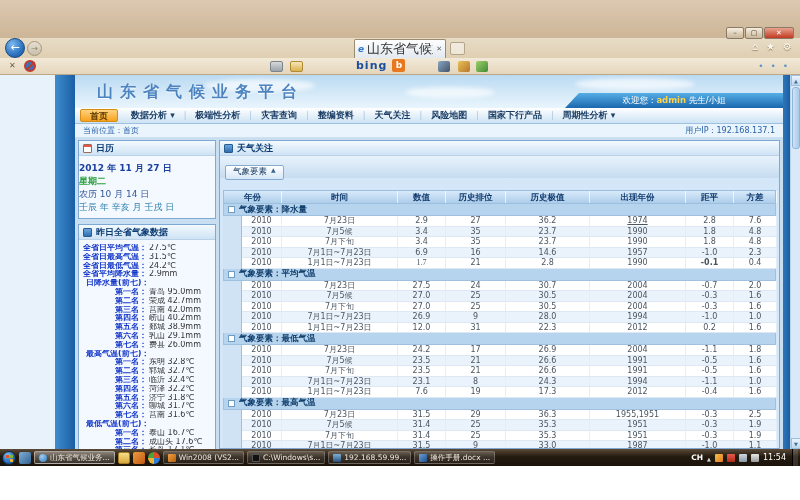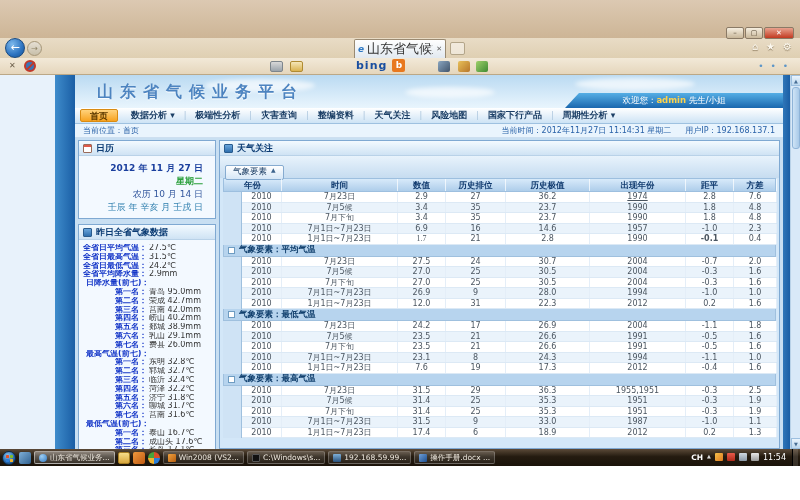--- a/index.html
+++ b/index.html
@@ -79,38 +79,38 @@
 
 .content{position:absolute;left:75px;top:63px;width:708px;height:311px;background:#c8dff2;overflow:hidden}
 
 
 .sidebar{position:absolute;left:3px;top:2px;width:138px}
 .panel{border:1px solid #7fa9d2;background:#f3f9ff;margin-bottom:5px;overflow:hidden}
 .p-head{height:15px;background:linear-gradient(180deg,#f3faff,#cfe3f4);border-bottom:1px solid #b9d2e8;display:flex;align-items:center;gap:4px;padding:0 4px;font-size:9px;font-weight:bold;color:#0c3c74}
 .p-ico{width:9px;height:9px;border-radius:1px;flex:none}
 .ico-cal{background:linear-gradient(180deg,#e05a4a 35%,#fff 35%);border:1px solid #9a6b5a}
 .ico-data{background:linear-gradient(180deg,#6aa6dc,#2f6fae);border:1px solid #2a5c8e}
-.cal-body{height:62px;padding:6px 12px 0 20px;text-align:right}
+.cal-body{height:62px;padding:6px 12px 0 0;text-align:left}
 .cal-line{font-size:9px;height:13px;line-height:13px;white-space:nowrap}
 .cl0{color:#1a3f9e;font-weight:bold}
 .cl1{color:#2ba03c;font-weight:bold}
 .cl2{color:#34589e}
 .cl3{color:#2f7fae}
 .weather .p-body{height:226px;padding:4px 10px 0 2px;overflow:hidden}
 .wline{display:flex;height:8.8px;line-height:8.8px;font-size:8px;white-space:nowrap;overflow:hidden}
 .wlab{color:#1436c8;font-weight:bold;width:66px;text-align:right;flex:none}
 .wval{color:#333;padding-left:2px}
 .wsec .wlab{width:auto;text-align:left;padding-left:5px;color:#1436c8}
 
 
 .main-panel{position:absolute;left:144px;top:2px;width:561px;height:309px;border:1px solid #7fa9d2;background:#d3e7f8;overflow:hidden}
 .mp-toolbar{height:22px;background:linear-gradient(180deg,#e8f3fc,#c6dcf0);padding:3px 0 0 5px}
 .filter-btn{display:inline-flex;align-items:flex-start;gap:4px;height:15px;padding:0 7px;border:1px solid #86abd0;border-radius:2px;background:linear-gradient(180deg,#ffffff,#d6e7f7);font-size:8.5px;font-weight:normal;color:#1c3f66}
 .filter-btn .arr{font-size:6px;color:#3c648e}
-.wx-table{margin:0 3px;background:#cfe3f5}
+.wx-table{margin:12px 3px;background:#cfe3f5}
 .thead{display:flex;height:14px;background:linear-gradient(180deg,#d8eafa,#aecdea);border:1px solid #9dbfdf;font-size:8.5px;font-weight:bold;color:#123c70}
 .hcell{line-height:13px;text-align:center;border-right:1px solid rgba(255,255,255,.7);flex:none;overflow:hidden}
 .grow{height:12px;display:flex;align-items:center;gap:4px;padding-left:4px;background:#b7d4ee;border:1px solid #9fc0de;border-top:none;font-size:8.5px;font-weight:bold;color:#12406e}
 .gchk{width:7px;height:7px;background:#fff;border:1px solid #6e9cc2;flex:none}
 .rows{margin-left:18px;border-left:1px solid #9fc0de}
 .drow{display:flex;height:10.5px;line-height:10.5px;font-size:8px;color:#4a5560;background:#fff;border-bottom:1px solid #dcE9f5}
 .drow.alt{background:#eaf3fb}
 .dcell{text-align:center;flex:none;overflow:hidden;border-right:1px solid #e4eef8;white-space:nowrap}
 
 
@@ -125,21 +125,21 @@
 .tasks{display:flex;gap:3px;align-items:center}
 .task{height:13px;border-radius:2px;border:1px solid rgba(255,255,255,.22);background:linear-gradient(180deg,rgba(255,255,255,.18),rgba(255,255,255,.05));color:#efe9df;font-size:7.5px;display:flex;align-items:center;gap:3px;padding:0 4px;max-width:86px;white-space:nowrap;overflow:hidden}
 .task.active{background:linear-gradient(180deg,rgba(255,255,255,.38),rgba(255,255,255,.12));border-color:rgba(255,255,255,.45)}
 .ticon{width:8px;height:8px;border-radius:1px;flex:none}
 .ie-icon{border-radius:50%;background:radial-gradient(circle at 35% 30%,#9ecdf0,#2f79c4)}
 .server-icon{background:linear-gradient(135deg,#f0a23e,#b55d10)}
 .cmd-icon{background:#111;border:1px solid #555}
 .rdp-icon{background:linear-gradient(180deg,#7fb0d8,#28517c)}
 .word-icon{background:linear-gradient(135deg,#6f9fd8,#1d4e8f)}
 .tlab{overflow:hidden;text-overflow:ellipsis}
-.tray{margin-left:auto;display:flex;align-items:flex-start;gap:4px;color:#fff;font-size:7.5px;padding-right:3px}
+.tray{margin-left:auto;display:flex;align-items:flex-end;gap:4px;color:#fff;font-size:7.5px;padding-right:3px}
 .tray-lang{font-weight:bold}
 .tray-up{font-size:5px;color:#ddd}
 .mini{width:8px;height:8px;border-radius:1px}
 .mini-qq{background:linear-gradient(135deg,#f5c04a,#e07a1f)}
 .mini-flag{background:linear-gradient(180deg,#e85a4a,#b02a1a)}
 .mini-net{background:linear-gradient(180deg,#cfd8e0,#8a98a6)}
 .mini-vol{background:linear-gradient(180deg,#e8e8e8,#9a9a9a)}
 .clock{font-size:8px}
 .show-desktop{width:6px;height:17px;background:rgba(255,255,255,.12);border-left:1px solid #000;flex:none}
 </style>
@@ -213,21 +213,20 @@
         <div class="nav-item">风险地图</div>
         <span class="nav-sep">|</span>
         <div class="nav-item">国家下行产品</div>
         <span class="nav-sep">|</span>
         <div class="nav-item">周期性分析 ▾</div>
       </div>
 
     <div class="crumb">
       <span>当前位置：首页</span>
       <span class="crumb-right">
-        <span>当前时间：2012年11月27日 11:14:31 星期二</span>
         <span>用户IP：192.168.137.1</span>
       </span>
     </div>
 
     <div class="content">
       <div class="sidebar">
         <div class="panel">
           <div class="p-head">
             <span class="p-ico ico-cal"></span>
             <span>日历</span>
@@ -358,20 +357,24 @@
               <div class="hcell" style="width: 58px;">年份</div>
               <div class="hcell" style="width: 116px;">时间</div>
               <div class="hcell" style="width: 48px;">数值</div>
               <div class="hcell" style="width: 60px;">历史排位</div>
               <div class="hcell" style="width: 84px;">历史极值</div>
               <div class="hcell" style="width: 96px;">出现年份</div>
               <div class="hcell" style="width: 48px;">距平</div>
               <div class="hcell" style="width: 43px;">方差</div>
             </div>
           <div>
+              <div class="grow">
+                <span class="gchk"></span>
+                <span class="glab">气象要素：降水量</span>
+              </div>
               <div class="rows">
                 <div class="drow">
                   <div class="dcell" style="width: 40px;">2010</div>
                   <div class="dcell" style="width: 116px;">7月23日</div>
                   <div class="dcell" style="width: 48px;">2.9</div>
                   <div class="dcell" style="width: 60px;">27</div>
                   <div class="dcell" style="width: 84px;">36.2</div>
                   <div class="dcell" style="width: 96px; text-decoration: underline;">1974</div>
                   <div class="dcell" style="width: 48px;">2.8</div>
                   <div class="dcell" style="width: 43px;">7.6</div>

